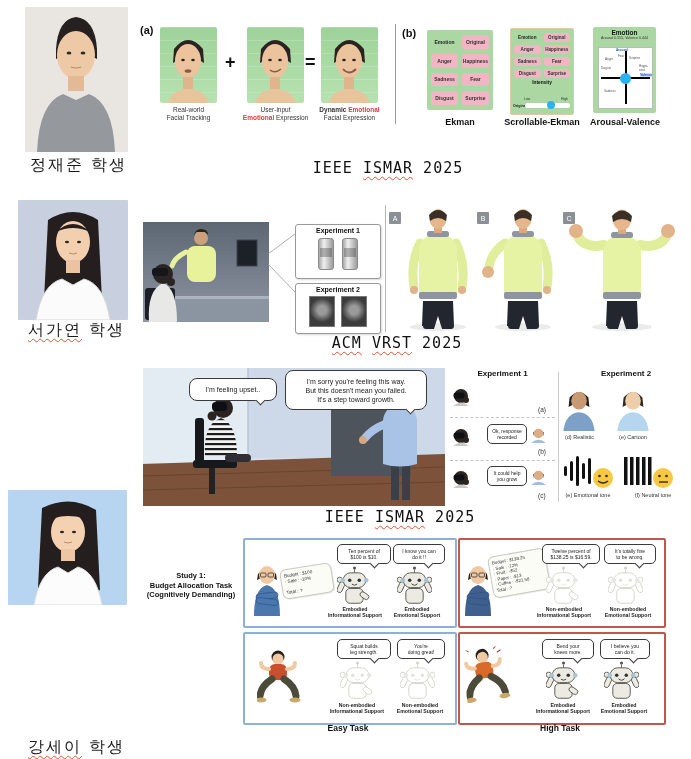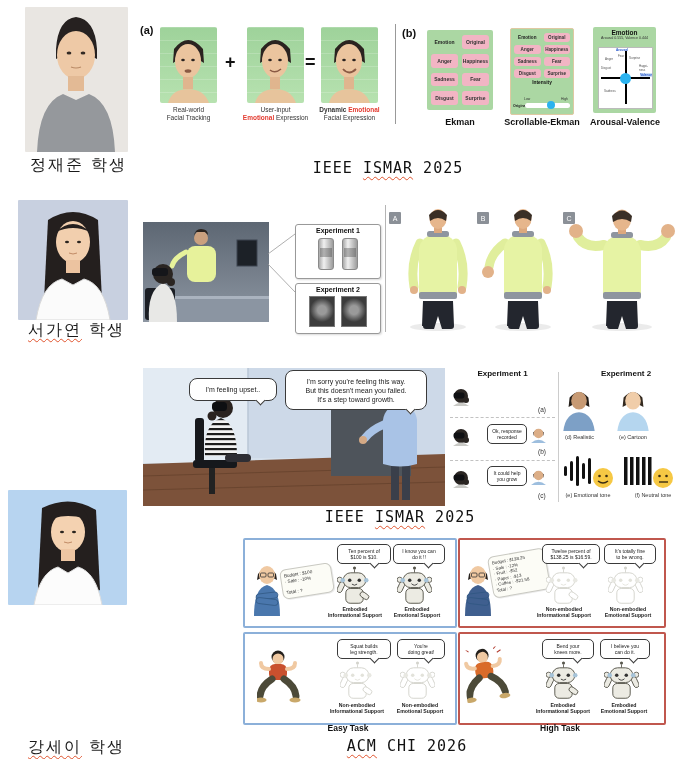--- a/index.html
+++ b/index.html
@@ -346,20 +346,23 @@
     <circle cx="108" cy="26" r="7" fill="#e2b289"></circle>
     <path d="M43,92 L43,46 Q45,31 62,30 Q79,31 81,46 L81,92 Z" fill="#e6f3a4"></path>
     <rect x="43" y="87" width="38" height="7" rx="2" fill="#8e959f"></rect>
     <rect x="51" y="27" width="22" height="6" rx="2.5" fill="#8e959f"></rect>
     <rect x="58" y="21" width="8" height="8" fill="#dca87e"></rect>
     <ellipse cx="62" cy="15" rx="9" ry="10.5" fill="#e6b68c"></ellipse>
     <path d="M52,11 Q62,0 72,11 L71,17 Q62,11 53,17 Z" fill="#3a2f26"></path>
     <path d="M46,121 L47,96 h30 l1,25 q0,3 -3,3 h-9 l-4,-13 -4,13 h-8 q-3,0 -3,-3 Z" fill="#23262e"></path>
   </svg>
 
+  <div class="abs cap" style="left:227px;top:334px;width:340px;">
+    <span class="sp">ACM</span><span> </span><span class="sp">VRST</span><span> 2025</span>
+  </div>
 
   <div class="abs" style="left:143px;top:368px;width:302px;height:138px;overflow:hidden;">
     <svg width="302" height="138" viewBox="0 0 302 138">
       <rect width="302" height="138" fill="#d5e0ec"></rect>
       <rect x="0" y="0" width="105" height="95" fill="#e3ebf3"></rect>
       <rect x="105" y="0" width="197" height="90" fill="#cdd9e8"></rect>
       <line x1="105" y1="0" x2="105" y2="92" stroke="#b9c6d6" stroke-width="1.5"></line>
       <path d="M0,96 L302,86 L302,138 L0,138 Z" fill="#7c523a"></path>
       <line x1="0" y1="108" x2="302" y2="99" stroke="#6a452f" stroke-width="1"></line>
       <line x1="0" y1="122" x2="302" y2="114" stroke="#6a452f" stroke-width="1"></line>
@@ -481,20 +484,23 @@
       <ellipse cx="66" cy="42" rx="2" ry="1.3" fill="#2a241f"></ellipse>
       <path d="M56,52 Q60,54 64,52" stroke="#c08b66" stroke-width="1" fill="none"></path>
       <rect x="53" y="59" width="14" height="12" fill="#eec6a3"></rect>
       <path d="M26,115 Q32,82 50,77 L60,83 70,77 Q88,82 94,115 Z" fill="#fcfcfc" stroke="#dedede" stroke-width="1"></path>
     </svg>
   </div>
   <div class="abs kname" style="left:28px;top:737px;">
     <span class="sp">강세이</span><span> 학생</span>
   </div>
 
+  <div class="abs bold prewrap" style="left:140px;top:571px;width:102px;text-align:center;font-size:7.5px;line-height:9.5px;">Study 1:
+Budget Allocation Task
+(Cognitively Demanding)</div>
 
   <div class="box-blue" style="left:243px;top:538px;width:210px;height:86px;">
     <svg class="abs" style="left:7px;top:20px;--shirt:#4a77ad;" width="30" height="56" viewBox="0 0 30 56">
         <use href="#sym-man-stand"></use>
       </svg>
     <div class="note prewrap" style="left:36px;top:26px;width:44px;font-size:4.6px;line-height:5.6px;transform:rotate(-9deg);">Budget : $100
 ·  Sale  : -10%
 
 Total : ?</div>
     <div class="bubble tail prewrap" style="left:92px;top:4px;width:52px;height:18px;font-size:5px;line-height:6.2px;">
@@ -594,17 +600,14 @@
     <svg class="abs robot-solid" style="left:144px;top:26px;" width="35" height="40" viewBox="0 0 40 46">
         <use href="#sym-robot-cheer"></use>
       </svg>
     <div class="blabel" style="left:134px;top:68px;width:60px;font-size:5.2px;line-height:6.4px;">Embodied
 Emotional Support</div>
   </div>
 
   <div class="abs bold" style="left:243px;top:723px;width:210px;text-align:center;font-size:8.5px;">Easy Task</div>
   <div class="abs bold" style="left:458px;top:723px;width:204px;text-align:center;font-size:8.5px;">High Task</div>
 
-  <div class="abs cap" style="left:237px;top:737px;width:340px;">
-    <span class="sp">ACM</span><span> CHI 2026</span>
-  </div>
 
 </div>
 
 </body></html>

